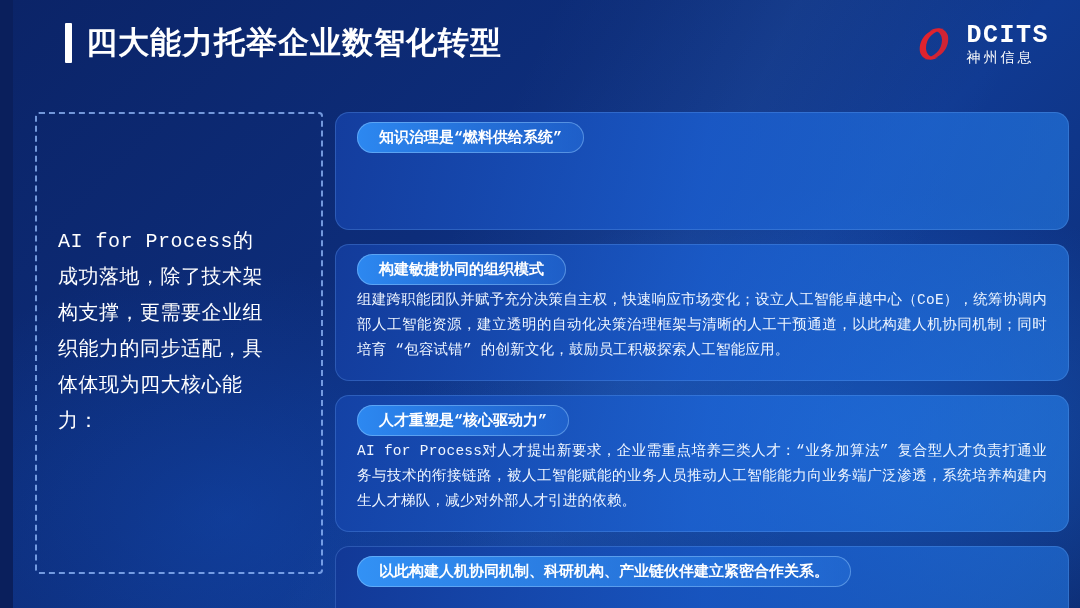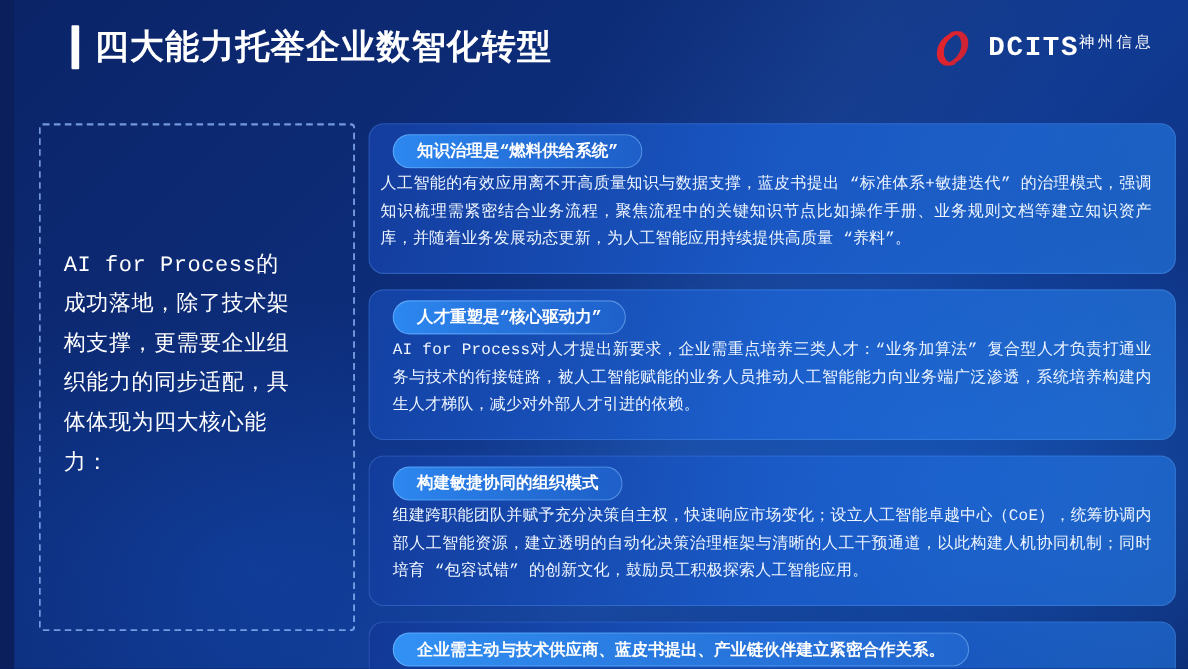--- a/index.html
+++ b/index.html
@@ -60,21 +60,21 @@
     align-items: center;
     gap: 10px;
   }
   .logo-mark {
     width: 44px;
     height: 44px;
     position: relative;
   }
   .logo-text {
     display: flex;
-    flex-direction: row;
+    flex-direction: column;
     line-height: 1.05;
     justify-content: space-between;
   }
   .logo-en {
     font-size: 25px;
     font-weight: bold;
     letter-spacing: 1.5px;
     color: #ffffff;
   }
   .logo-cn {
@@ -115,21 +115,21 @@
   }
   .block {
     position: relative;
     margin-bottom: 14px;
     border-radius: 14px;
     padding: 44px 22px 18px 22px;
     box-sizing: border-box;
     background: linear-gradient(100deg, rgba(22,70,170,0.92) 0%, rgba(28,95,205,0.85) 45%, rgba(34,120,230,0.62) 100%);
     box-shadow: inset 0 0 0 1px rgba(120,180,255,0.25);
   }
-  .block.b1 { background: linear-gradient(100deg, rgba(20,62,160,0.95) 0%, rgba(26,92,205,0.85) 50%, rgba(38,128,235,0.58) 100%); padding-left: 11px; }
+  .block.b1 { background: linear-gradient(100deg, rgba(20,62,160,0.95) 0%, rgba(26,92,205,0.85) 50%, rgba(38,128,235,0.58) 100%); }
   .block.b2 { background: linear-gradient(100deg, rgba(20,66,166,0.95) 0%, rgba(28,98,210,0.85) 50%, rgba(40,132,238,0.58) 100%); }
   .block.b3 { background: linear-gradient(100deg, rgba(19,60,156,0.95) 0%, rgba(26,92,204,0.85) 50%, rgba(38,126,234,0.58) 100%); }
   .block.b4 { background: linear-gradient(100deg, rgba(18,56,150,0.95) 0%, rgba(24,88,198,0.85) 50%, rgba(36,122,230,0.58) 100%); }
 
   .block-label {
     position: absolute;
     left: 22px;
     top: 10px;
     display: inline-block;
     padding: 6px 22px;
@@ -181,32 +181,31 @@
     </div>
   </div>
 
   <div class="left-panel"></div>
   <div class="left-text">AI for Process的成功落地，除了技术架构支撑，更需要企业组织能力的同步适配，具体体现为四大核心能力：</div>
 
   <div class="blocks">
 
     <div class="block b1">
       <div class="block-label">知识治理是“燃料供给系统”</div>
-      <div class="block-body">人工智能的有效应用离不开高质量知识与数据支撑，蓝皮书提出 “标准体系+敏捷迭代” 的治理模式，强调知识梳理需紧密结合业务流程，聚焦流程中的关键知识节点比如操作手册、业务规则文档等建立知识资产库，并随着业务发展动态更新，为人工智能应用持续提供高质量 “养料”。</div>
+    </div>
+
+    <div class="block b3">
+      <div class="block-label">构建敏捷协同的组织模式</div>
+      <div class="block-body">组建跨职能团队并赋予充分决策自主权，快速响应市场变化；设立人工智能卓越中心（CoE），统筹协调内部人工智能资源，建立透明的自动化决策治理框架与清晰的人工干预通道，以此构建人机协同机制；同时培育 “包容试错” 的创新文化，鼓励员工积极探索人工智能应用。</div>
     </div>
 
     <div class="block b2">
       <div class="block-label">人才重塑是“核心驱动力”</div>
       <div class="block-body">AI for Process对人才提出新要求，企业需重点培养三类人才：“业务加算法” 复合型人才负责打通业务与技术的衔接链路，被人工智能赋能的业务人员推动人工智能能力向业务端广泛渗透，系统培养构建内生人才梯队，减少对外部人才引进的依赖。</div>
     </div>
 
-    <div class="block b3">
-      <div class="block-label">构建敏捷协同的组织模式</div>
-      <div class="block-body">组建跨职能团队并赋予充分决策自主权，快速响应市场变化；设立人工智能卓越中心（CoE），统筹协调内部人工智能资源，建立透明的自动化决策治理框架与清晰的人工干预通道，以此构建人机协同机制；同时培育 “包容试错” 的创新文化，鼓励员工积极探索人工智能应用。</div>
-    </div>
-
     <div class="block b4">
-      <div class="block-label">企业需主动与技术供应商、蓝皮书提出、产业链伙伴建立紧密合作关系。</div>
+      <div class="block-label">以此构建人机协同机制、科研机构、产业链伙伴建立紧密合作关系。</div>
 
     </div>
 
   </div>
 </div>
 
 </body></html>

